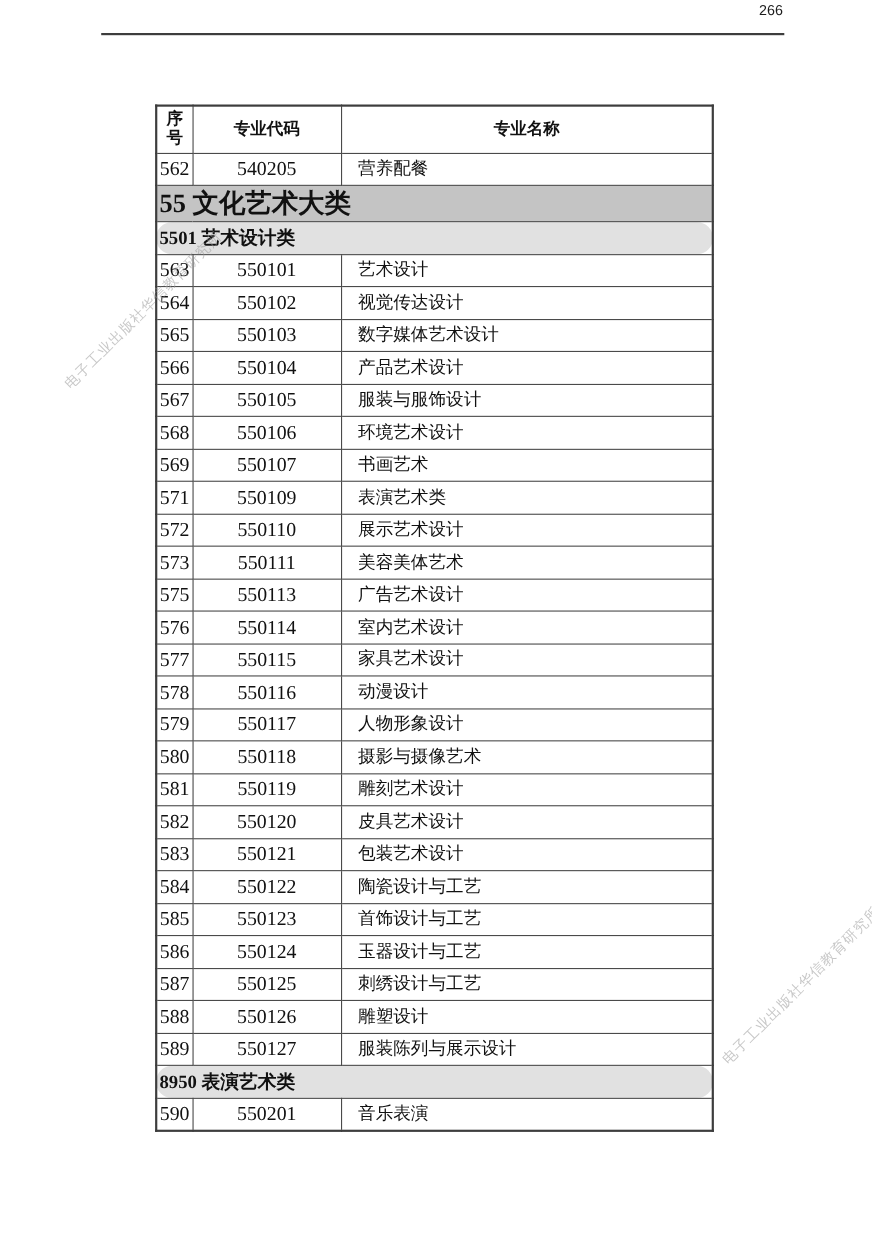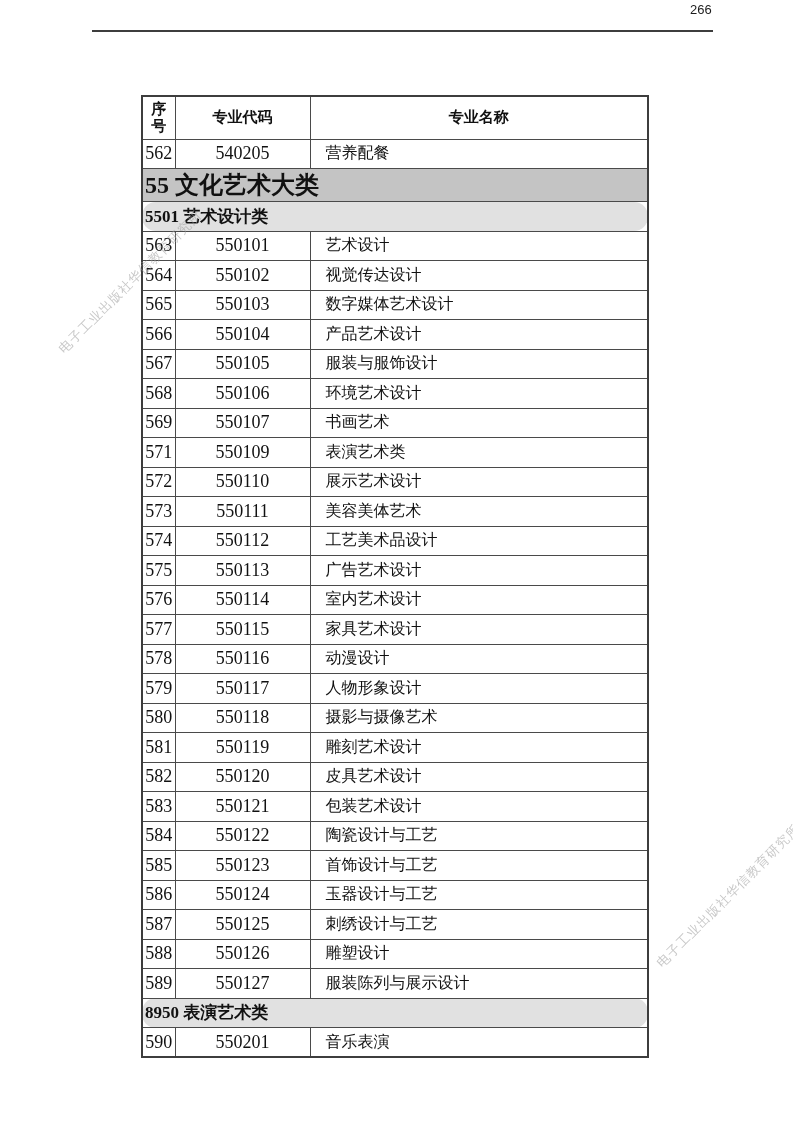--- a/index.html
+++ b/index.html
@@ -173,25 +173,20 @@
           <td class="c1">572</td>
           <td class="c2">550110</td>
           <td class="c3">展示艺术设计</td>
         </tr>
         <tr>
           <td class="c1">573</td>
           <td class="c2">550111</td>
           <td class="c3">美容美体艺术</td>
         </tr>
         <tr>
-          <td class="c1">574</td>
-          <td class="c2">550112</td>
-          <td class="c3">工艺美术品设计</td>
-        </tr>
-        <tr>
           <td class="c1">575</td>
           <td class="c2">550113</td>
           <td class="c3">广告艺术设计</td>
         </tr>
         <tr>
           <td class="c1">576</td>
           <td class="c2">550114</td>
           <td class="c3">室内艺术设计</td>
         </tr>
         <tr>

